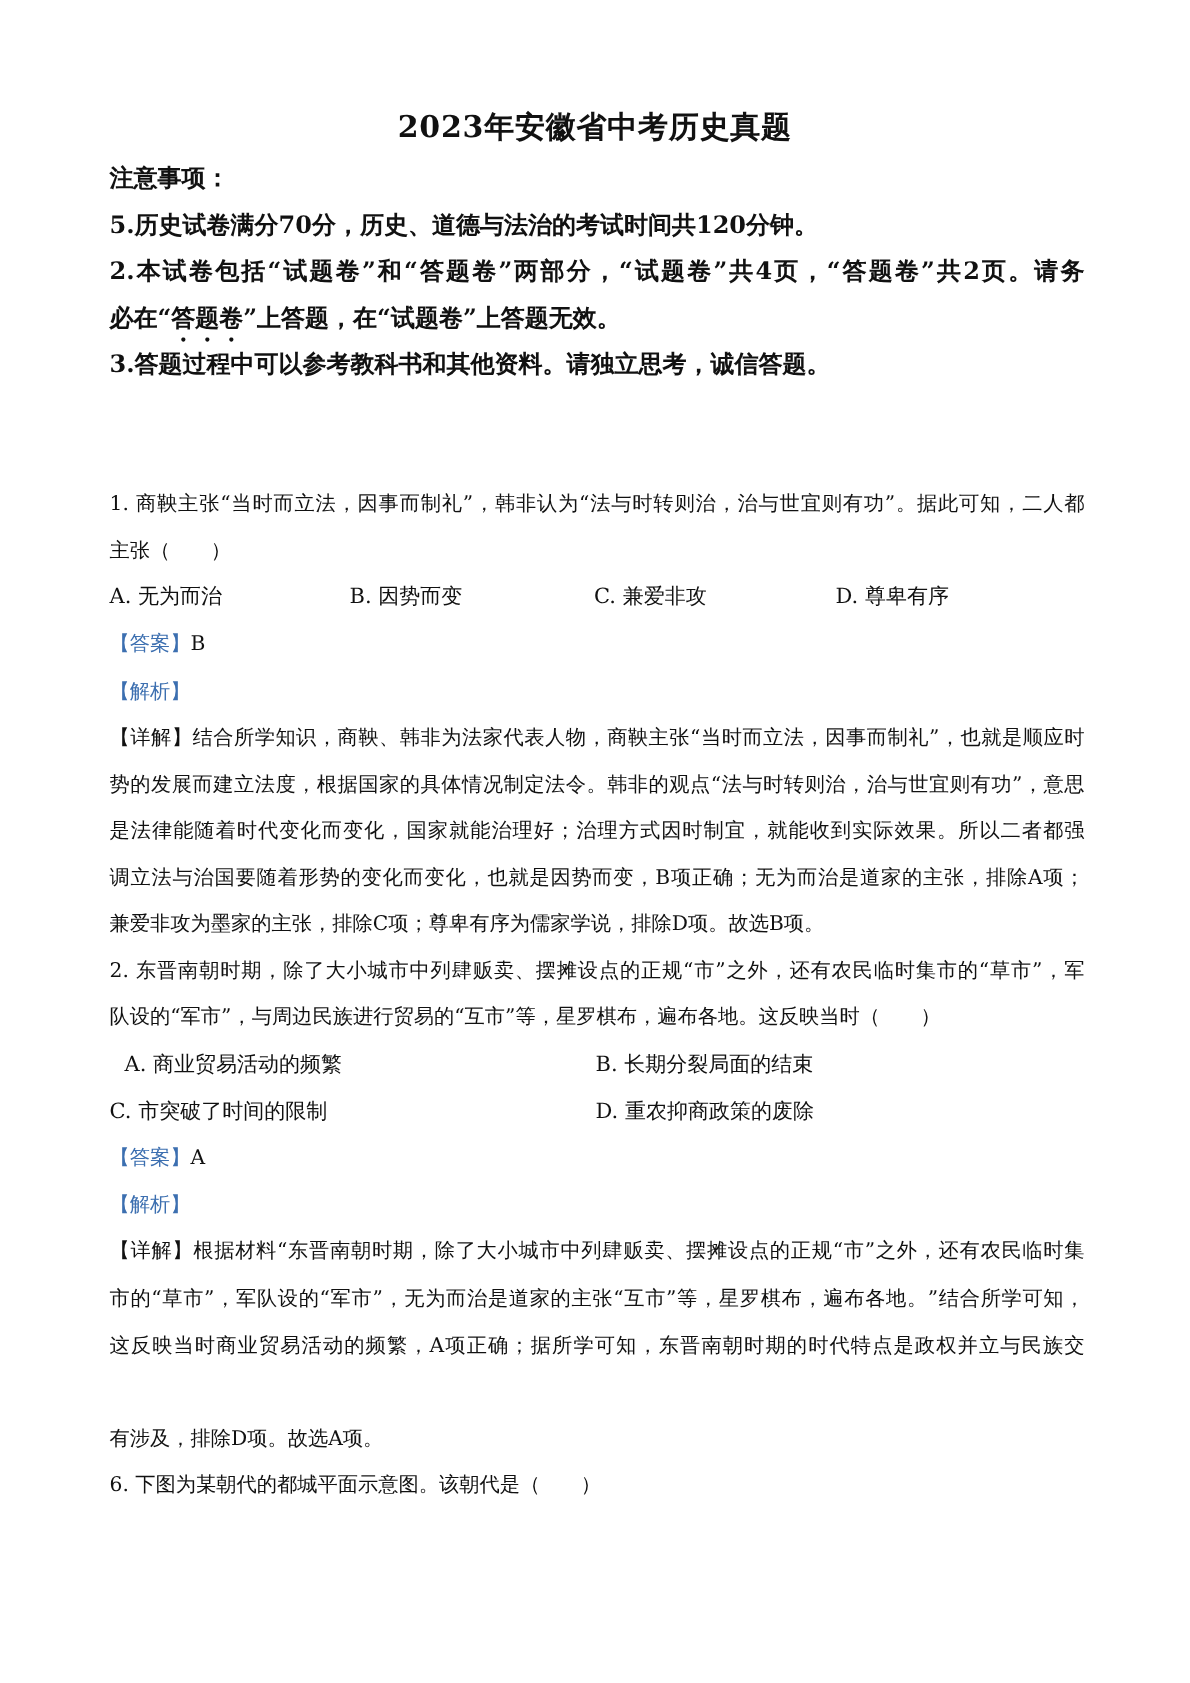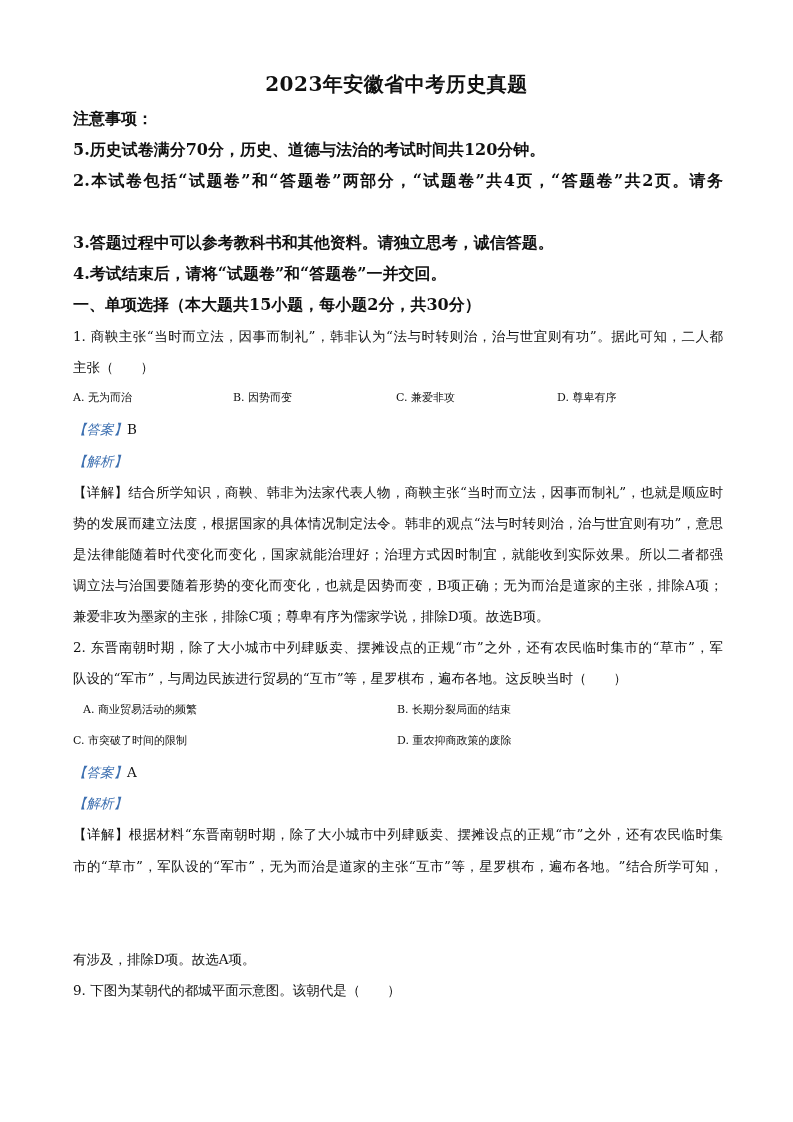--- a/index.html
+++ b/index.html
@@ -5,38 +5,37 @@
   html, body { margin: 0; padding: 0; background: #ffffff; }
   body { width: 793px; height: 1122px; position: relative; overflow: hidden;
          font-family: "DejaVu Serif", "Liberation Serif", serif; color: #111; }
   .page { position: absolute; left: 0; top: 0; width: 671px; height: 1122px; }
   .title { position: absolute; top: 70px; left: 0; width: 793px; text-align: center;
            font-size: 20px; font-weight: bold; letter-spacing: 0.5px; line-height: 28px; }
   .line { position: absolute; left: 73px; width: 650px; font-size: 13.5px; line-height: 20px;
           white-space: nowrap; }
   .bold { font-weight: bold; font-size: 16px; }
   .just { text-align: justify; text-align-last: justify; }
-  .tag { color: #3c6fb0; font-style: italic; }
+  .tag { color: #3c6fb0; }
   .emph { text-emphasis: dot; -webkit-text-emphasis: dot; text-emphasis-position: under;
           -webkit-text-emphasis-position: under; }
-  .opt { position: absolute; font-size: 11px; line-height: 20px; white-space: nowrap; }
+  .opt { position: absolute; font-size: 14px; line-height: 20px; white-space: nowrap; }
 </style>
 </head>
 <body>
 
 <div class="page">
 
   <div class="title">2023年安徽省中考历史真题</div>
 
   <div class="line bold" style="top:109px">注意事项：</div>
   <div class="line bold" style="top:140px">5.历史试卷满分70分，历史、道德与法治的考试时间共120分钟。</div>
   <div class="line bold just" style="top:171px">2.本试卷包括“试题卷”和“答题卷”两部分，“试题卷”共4页，“答题卷”共2页。请务</div>
+  <div class="line bold" style="top:202px"><span>必在“</span><span class="emph">答题卷</span><span>”上答题，在“试题卷”上答题无效。</span></div>
   <div class="line bold" style="top:233px">3.答题过程中可以参考教科书和其他资料。请独立思考，诚信答题。</div>
-  <div class="line bold" style="top:264px">4.考试结束后，请将“试题卷”和“答题卷”一并交回。</div>
-  <div class="line bold" style="top:295px">一、单项选择（本大题共15小题，每小题2分，共30分）</div>
 
   <div class="line just" style="top:326px">1. 商鞅主张“当时而立法，因事而制礼”，韩非认为“法与时转则治，治与世宜则有功”。据此可知，二人都</div>
   <div class="line" style="top:357px">主张（　　）</div>
   <div class="opt" style="top:388px;left:73px">A. 无为而治</div>
   <div class="opt" style="top:388px;left:233px">B. 因势而变</div>
   <div class="opt" style="top:388px;left:396px">C. 兼爱非攻</div>
   <div class="opt" style="top:388px;left:557px">D. 尊卑有序</div>
   <div class="line" style="top:419px"><span class="tag">【答案】</span><span>B</span></div>
   <div class="line tag" style="top:451px">【解析】</div>
   <div class="line just" style="top:482px"><span>【详解】</span><span>结合所学知识，商鞅、韩非为法家代表人物，商鞅主张“当时而立法，因事而制礼”，也就是顺应时</span></div>
@@ -48,17 +47,18 @@
   <div class="line just" style="top:637px">2. 东晋南朝时期，除了大小城市中列肆贩卖、摆摊设点的正规“市”之外，还有农民临时集市的“草市”，军</div>
   <div class="line" style="top:668px">队设的“军市”，与周边民族进行贸易的“互市”等，星罗棋布，遍布各地。这反映当时（　　）</div>
   <div class="opt" style="top:700px;left:83px">A. 商业贸易活动的频繁</div>
   <div class="opt" style="top:700px;left:397px">B. 长期分裂局面的结束</div>
   <div class="opt" style="top:731px;left:73px">C. 市突破了时间的限制</div>
   <div class="opt" style="top:731px;left:397px">D. 重农抑商政策的废除</div>
   <div class="line" style="top:762px"><span class="tag">【答案】</span><span>A</span></div>
   <div class="line tag" style="top:793px">【解析】</div>
   <div class="line just" style="top:824px"><span>【详解】</span><span>根据材料“东晋南朝时期，除了大小城市中列肆贩卖、摆摊设点的正规“市”之外，还有农民临时集</span></div>
   <div class="line just" style="top:856px">市的“草市”，军队设的“军市”，无为而治是道家的主张“互市”等，星罗棋布，遍布各地。”结合所学可知，</div>
+  <div class="line just" style="top:887px">这反映当时商业贸易活动的频繁，A项正确；据所学可知，东晋南朝时期的时代特点是政权并立与民族交</div>
   <div class="line" style="top:949px">有涉及，排除D项。故选A项。</div>
 
-  <div class="line" style="top:980px">9. 下图为某朝代的都城平面示意图。该朝代是（　　）</div>
+  <div class="line" style="top:980px">6. 下图为某朝代的都城平面示意图。该朝代是（　　）</div>
 
 </div>
 
 </body></html>

